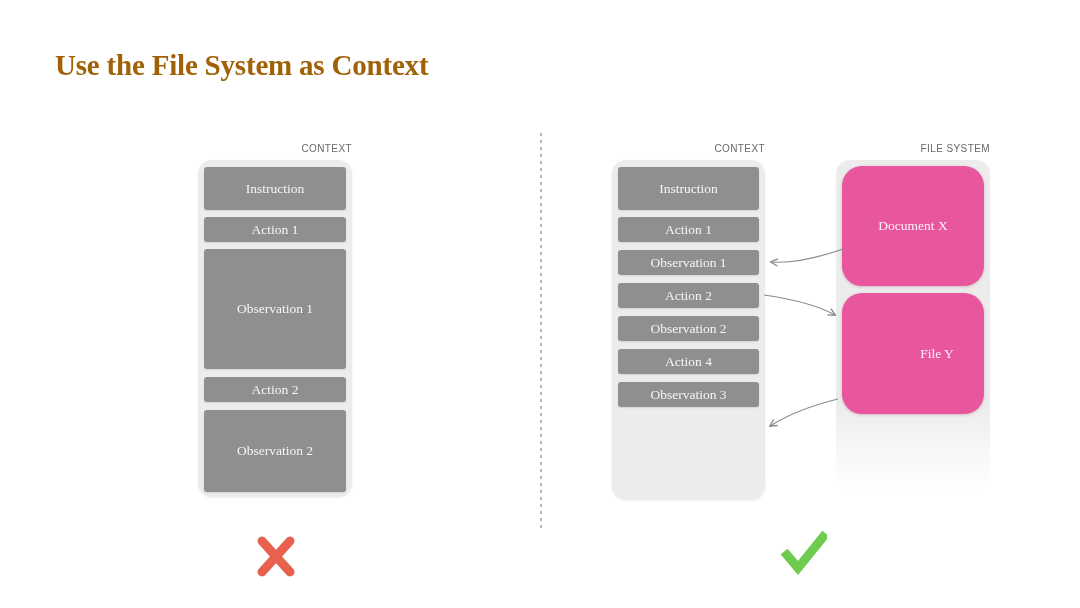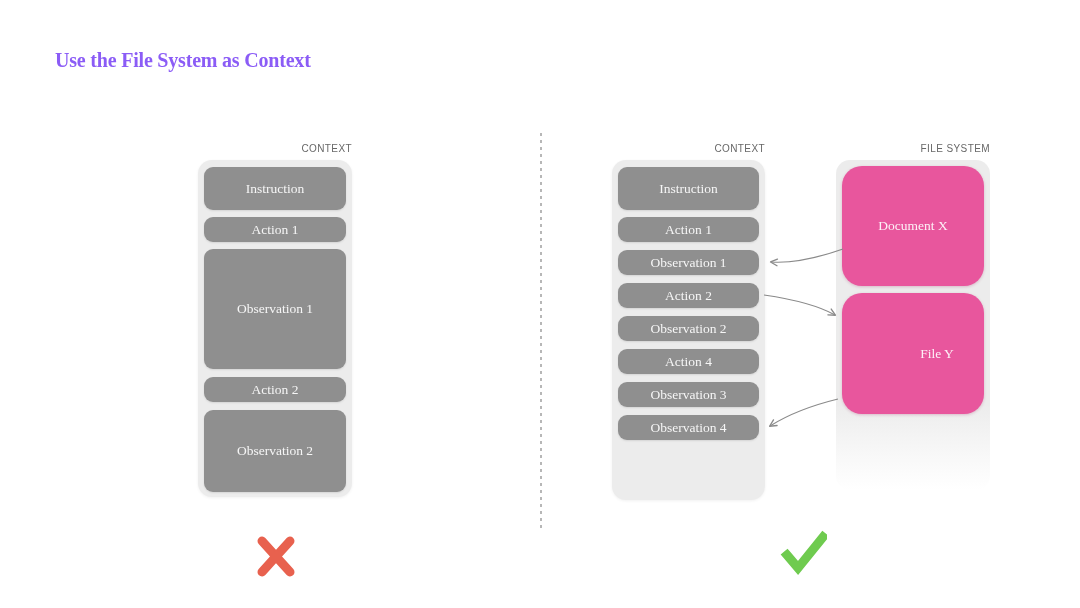--- a/index.html
+++ b/index.html
@@ -13,22 +13,22 @@
     position: relative;
   }
   .stage { position: absolute; inset: 0; width: 1080px; height: 608px; }
 
   .slide-title {
     position: absolute;
     left: 55px;
     top: 49px;
     font-family: "Liberation Serif", serif;
     font-weight: bold;
-    font-size: 20px;
-    color: #8b5cf6;
+    font-size: 29px;
+    color: #a16207;
     letter-spacing: -0.2px;
     white-space: nowrap;
   }
 
   .col-label {
     position: absolute;
     top: 143px;
     font-size: 10px;
     color: #676767;
     letter-spacing: 0.4px;
@@ -52,21 +52,21 @@
   #file-system-container {
     left: 836px; top: 160px; width: 154px; height: 330px;
     padding: 6px;
     background: linear-gradient(to bottom,
       #ececec 0%, #ececec 74%, rgba(236,236,236,0.35) 90%, rgba(236,236,236,0) 100%);
     box-shadow: none;
   }
 
   .ctx-box {
     background: #8f8f8f;
-    border-radius: 9px;
+    border-radius: 3px;
     color: #f6f6f6;
     font-family: "Liberation Serif", serif;
     font-size: 13.5px;
     display: flex;
     align-items: center;
     justify-content: center;
     text-align: center;
     box-shadow: 0 1px 2px rgba(0,0,0,0.10);
   }
   .h-instruction { height: 43px; margin-bottom: 7px; }
@@ -136,21 +136,20 @@
   </div>
 
   <div class="container" id="right-context-container">
     <div class="ctx-box h-instruction">Instruction</div>
     <div class="ctx-box h-short gap8">Action 1</div>
     <div class="ctx-box h-short gap8">Observation 1</div>
     <div class="ctx-box h-short gap8">Action 2</div>
     <div class="ctx-box h-short gap8">Observation 2</div>
     <div class="ctx-box h-short gap8">Action 4</div>
     <div class="ctx-box h-short gap8">Observation 3</div>
-    <div class="ctx-box h-short">Observation 4</div>
   </div>
 
   <div class="container" id="file-system-container">
     <div class="file-box h-doc">Document X</div>
     <div class="file-box h-file">File Y</div>
   </div>
 
   <svg class="arrow-layer" viewBox="0 0 1080 608">
     <defs>
       <marker id="arrowhead" viewBox="0 0 10 10" refX="8" refY="5" markerWidth="8" markerHeight="8" orient="auto-start-reverse">

